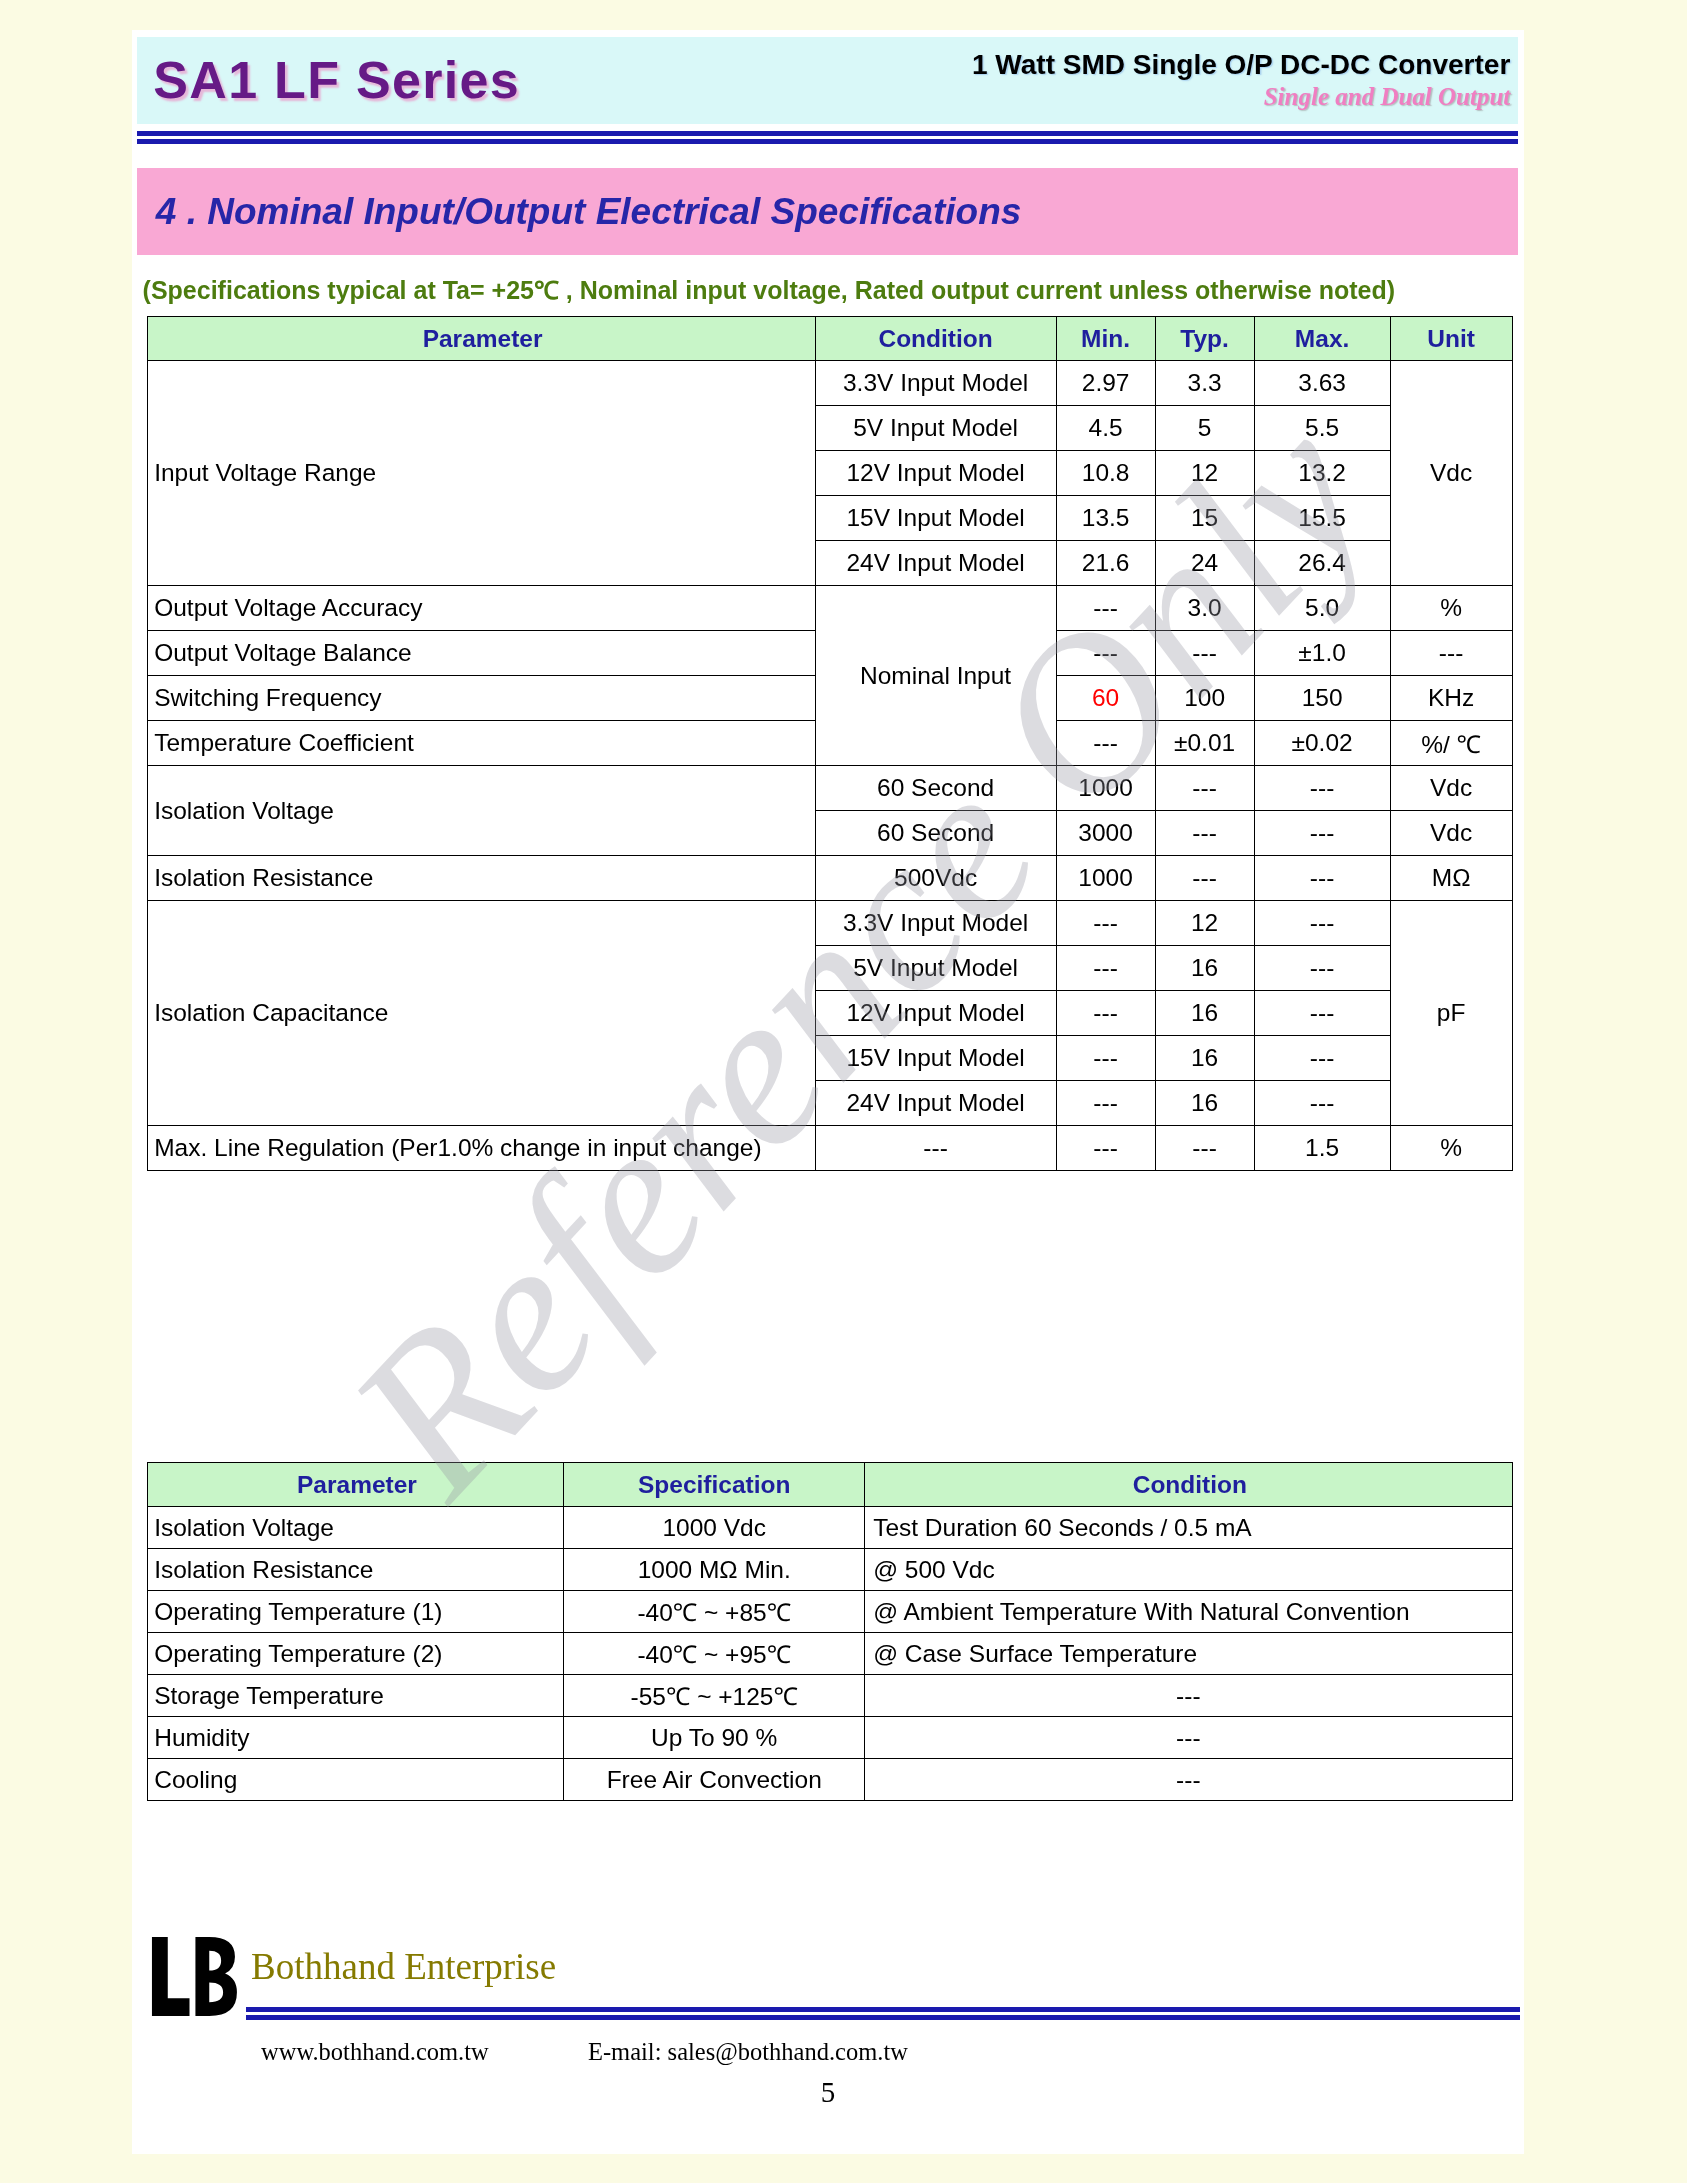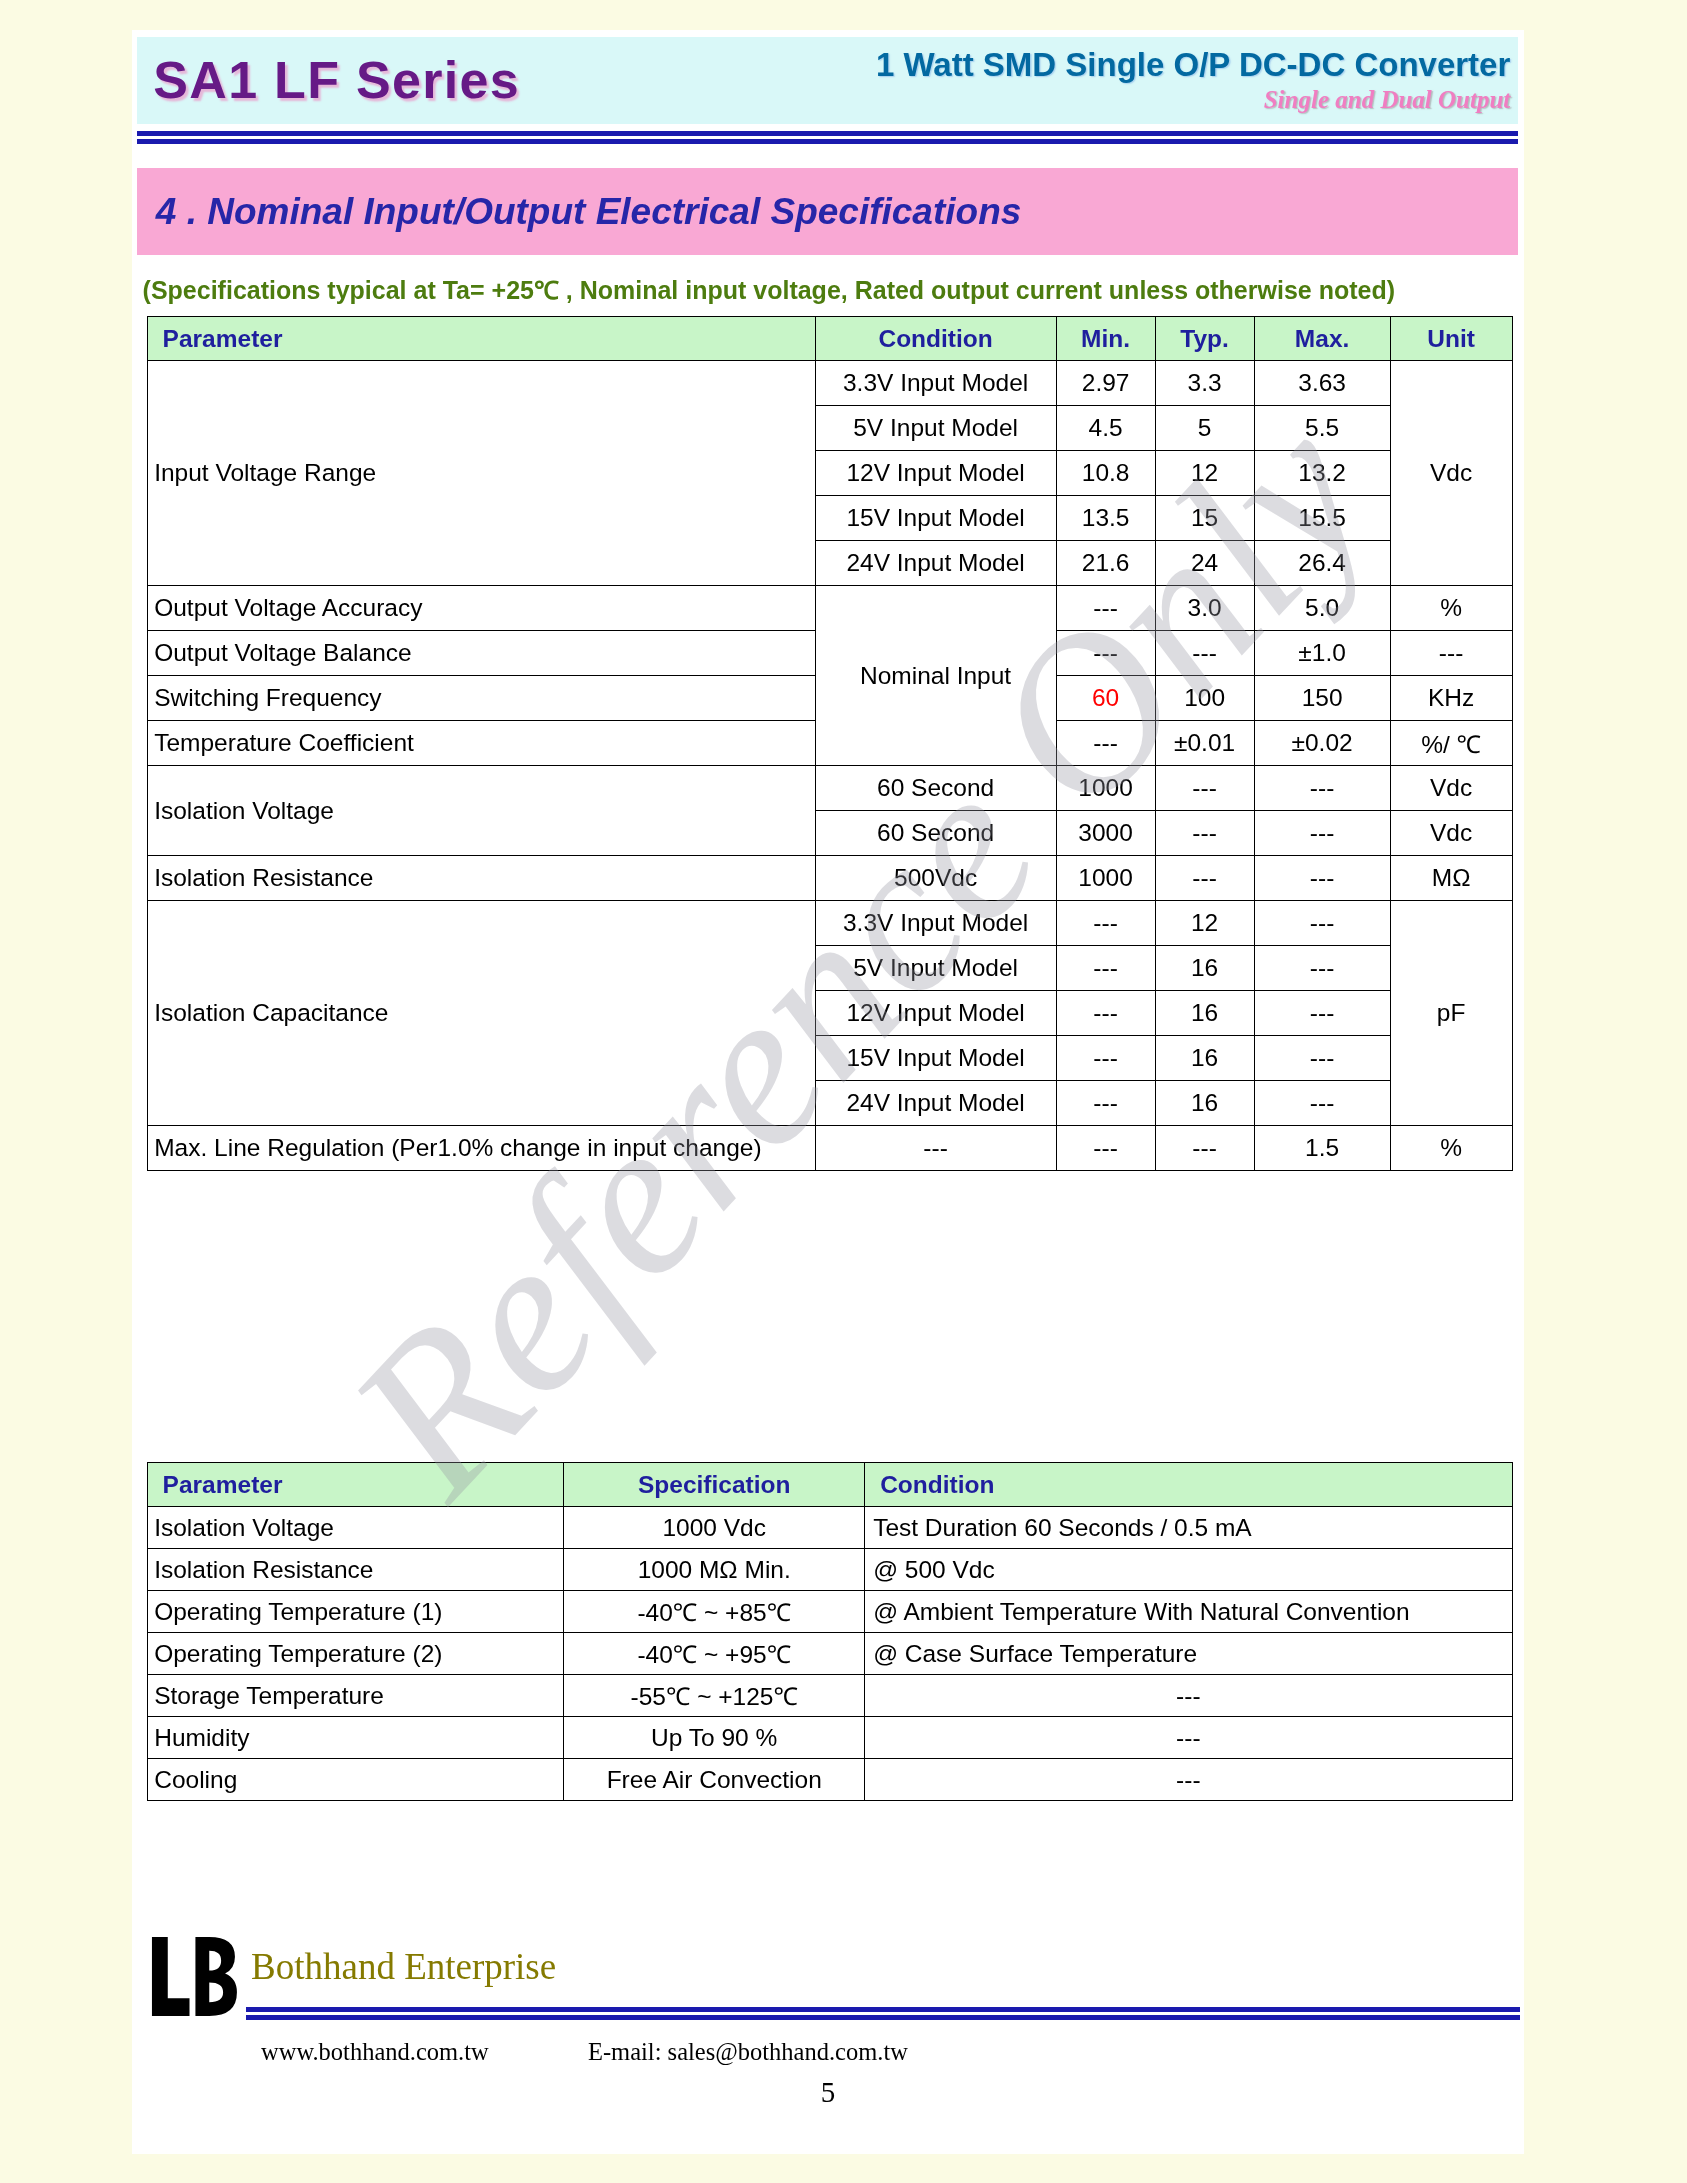--- a/index.html
+++ b/index.html
@@ -22,21 +22,21 @@
     box-sizing:border-box;padding:0 8px 0 16px;
   }
   .series-title{
     font-size:52px;font-weight:bold;color:#661A86;
     letter-spacing:1.3px;
     text-shadow:2.6px 2.6px 2px rgba(240,130,190,0.55);
     white-space:nowrap;
   }
   .right-titles{text-align:right;}
   .main-title{
-    font-size:33px;font-weight:bold;color:#0369a1;
+    font-size:28px;font-weight:bold;color:#000000;
     text-shadow:1.3px 1.3px 1.3px rgba(120,170,230,0.5);
     white-space:nowrap;
   }
   .sub-title{
     font-family:"Liberation Serif", serif;
     font-style:italic;font-weight:bold;
     font-size:25px;color:#F07EC2;
     text-shadow:1.3px 1.3px 1.3px rgba(150,150,150,0.6);
     margin-top:2.6px;white-space:nowrap;
   }
@@ -62,21 +62,21 @@
   }
   
   table{border-collapse:collapse;background:transparent;}
   .t1{position:absolute;left:14.6px;top:286px;width:1366px;}
   .t2{position:absolute;left:14.6px;top:1432px;width:1366px;}
   td,th{border:1.3px solid #000;font-size:24.5px;color:#000;box-sizing:border-box;}
   th{
     background:#C8F5C8;color:#1F1F9E;font-weight:bold;height:44px;
     text-align:center;
   }
-  th.left{text-align:left;padding-left:15px;}
+  th.left{text-align:center;padding-left:4px;}
   .t1 td{height:45px;text-align:center;padding:0 4px;}
   .t2 td{height:42px;text-align:center;padding:0 5.3px;}
   td.param{text-align:left;padding-left:6.6px;}
   td.condL{text-align:left;padding-left:8px;}
   td.red{color:#FF0000;}
   
   .logo{position:absolute;left:8px;top:1905px;width:99px;height:83px;}
   .company{
     position:absolute;left:119px;top:1915px;
     font-family:"Liberation Serif", serif;

